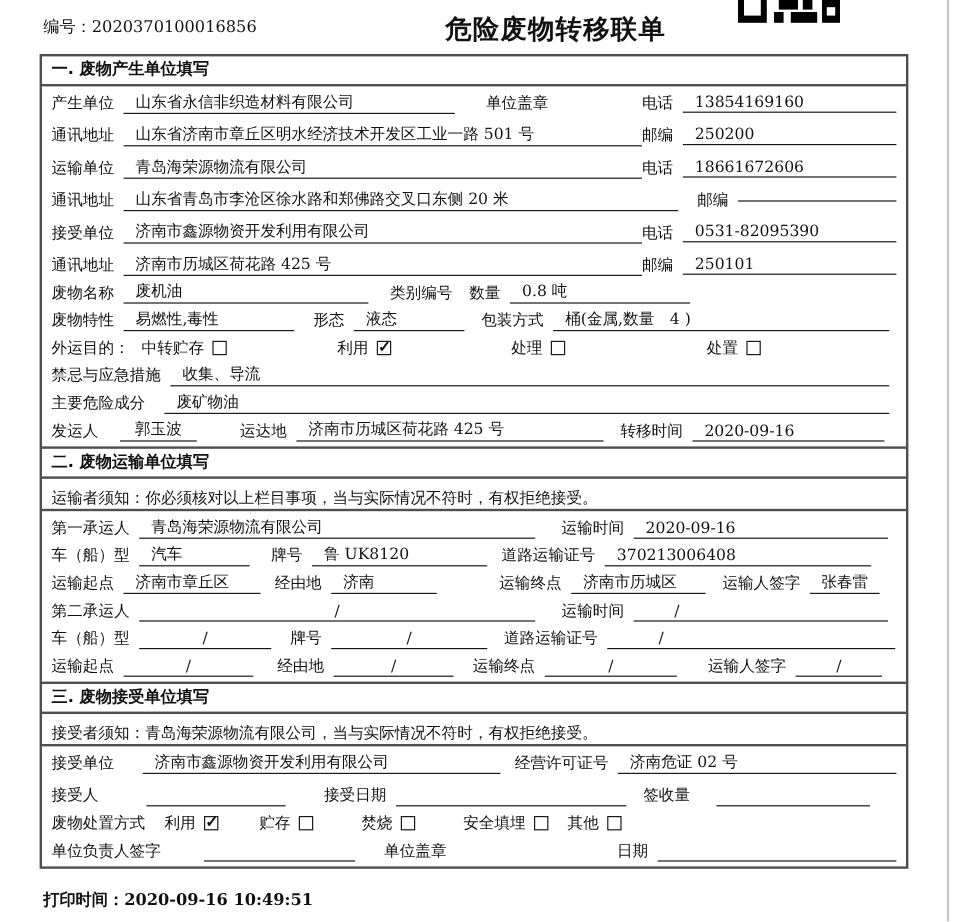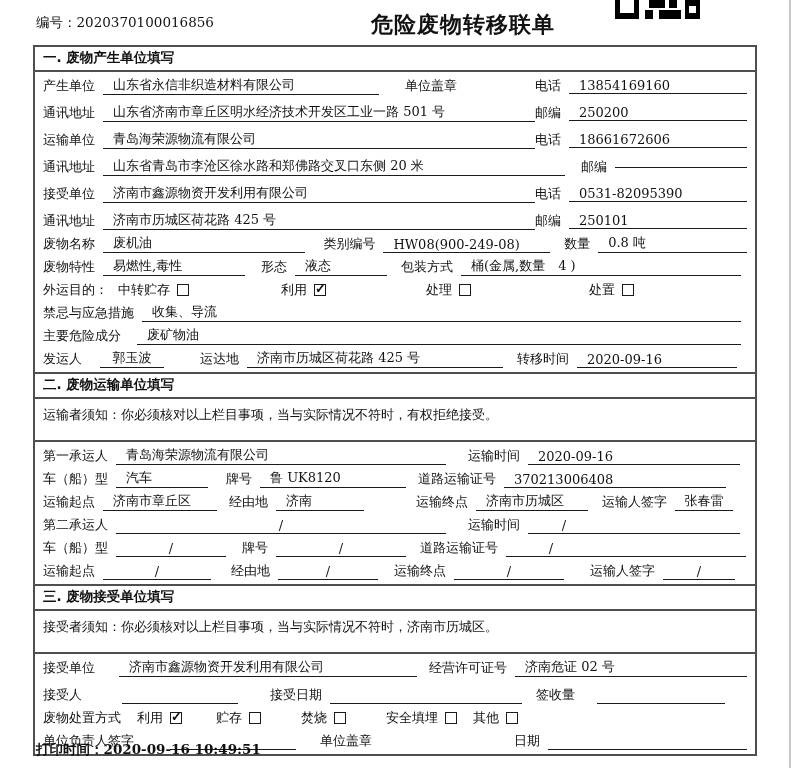--- a/index.html
+++ b/index.html
@@ -13,21 +13,21 @@
   .doc-title { position:absolute; left:300px; top:0; width:260px; text-align:center;
                font-size:22px; font-weight:bold; letter-spacing:1px; font-family:"DejaVu Sans","Liberation Sans",sans-serif; }
   .qr-frag { position:absolute; left:552px; top:-10px; }
 
   .form-table { position:absolute; top:45px; left:33px; width:724px; border:2px solid #4f4f4f; background:#fff; }
 
   .sec-header { font-weight:bold; font-size:13.5px; padding:2px 8px 3px 8px;
                 border-bottom:2px solid #4f4f4f; font-family:"DejaVu Sans","Liberation Sans",sans-serif; }
   .sec-header.mid { border-top:2px solid #4f4f4f; }
 
-  .notice { padding:7px 8px 16px 8px; border-bottom:2px solid #4f4f4f; font-size:13px; }
+  .notice { padding:7px 8px 0 8px; border-bottom:2px solid #4f4f4f; font-size:13px; }
 
   .frow { display:flex; align-items:flex-end; padding:0 8px 4px 8px; height:27px; white-space:nowrap; }
   .frow.h23 { height:23px; }
   .lbl { flex:none; }
   .val { border-bottom:1px solid #1a1a1a; padding:0 0 0 10px; margin-left:8px; overflow:hidden; }
   .val.ctr { text-align:center; padding-left:0; }
   .val.grow { flex:1 1 auto; margin-right:6px; }
   .rgrp { margin-left:auto; display:flex; align-items:center; }
   .rgrp .val { flex:none; }
 
@@ -114,21 +114,20 @@
     <span class="rgrp">
       <span class="lbl">邮编</span>
       <span class="val" style="width:178px">250101</span>
     </span>
   </div>
 
   <div class="frow h23">
     <span class="lbl">废物名称</span>
     <span class="val" style="width:204px">废机油</span>
     <span class="lbl" style="margin-left:18px">类别编号</span>
-    <span class="val" style="width:168px">HW08(900-249-08)</span>
     <span class="lbl" style="margin-left:14px">数量</span>
     <span class="val" style="width:150px">0.8 吨</span>
   </div>
 
   <div class="frow h23">
     <span class="lbl">废物特性</span>
     <span class="val" style="width:142px">易燃性,毒性</span>
     <span class="lbl" style="margin-left:16px">形态</span>
     <span class="val" style="width:92px">液态</span>
     <span class="lbl" style="margin-left:14px">包装方式</span>
@@ -226,21 +225,21 @@
     <span class="val ctr" style="width:108px">/</span>
     <span class="lbl" style="margin-left:20px">经由地</span>
     <span class="val ctr" style="width:100px">/</span>
     <span class="lbl" style="margin-left:16px">运输终点</span>
     <span class="val ctr" style="width:110px">/</span>
     <span class="lbl" style="margin-left:26px">运输人签字</span>
     <span class="val ctr" style="width:72px">/</span>
   </div>
 
   <div class="sec-header mid">三. 废物接受单位填写</div>
-  <div class="notice">接受者须知：你必须核对以上栏目事项，当与实际情况不符时，济南市历城区。</div>
+  <div class="notice">接受者须知：青岛海荣源物流有限公司，当与实际情况不符时，有权拒绝接受。</div>
 
   <div class="frow">
     <span class="lbl">接受单位</span>
     <span class="val" style="width:298px;margin-left:24px">济南市鑫源物资开发利用有限公司</span>
     <span class="lbl" style="margin-left:12px">经营许可证号</span>
     <span class="val" style="width:232px">济南危证 02 号</span>
   </div>
 
   <div class="frow">
     <span class="lbl">接受人</span>

